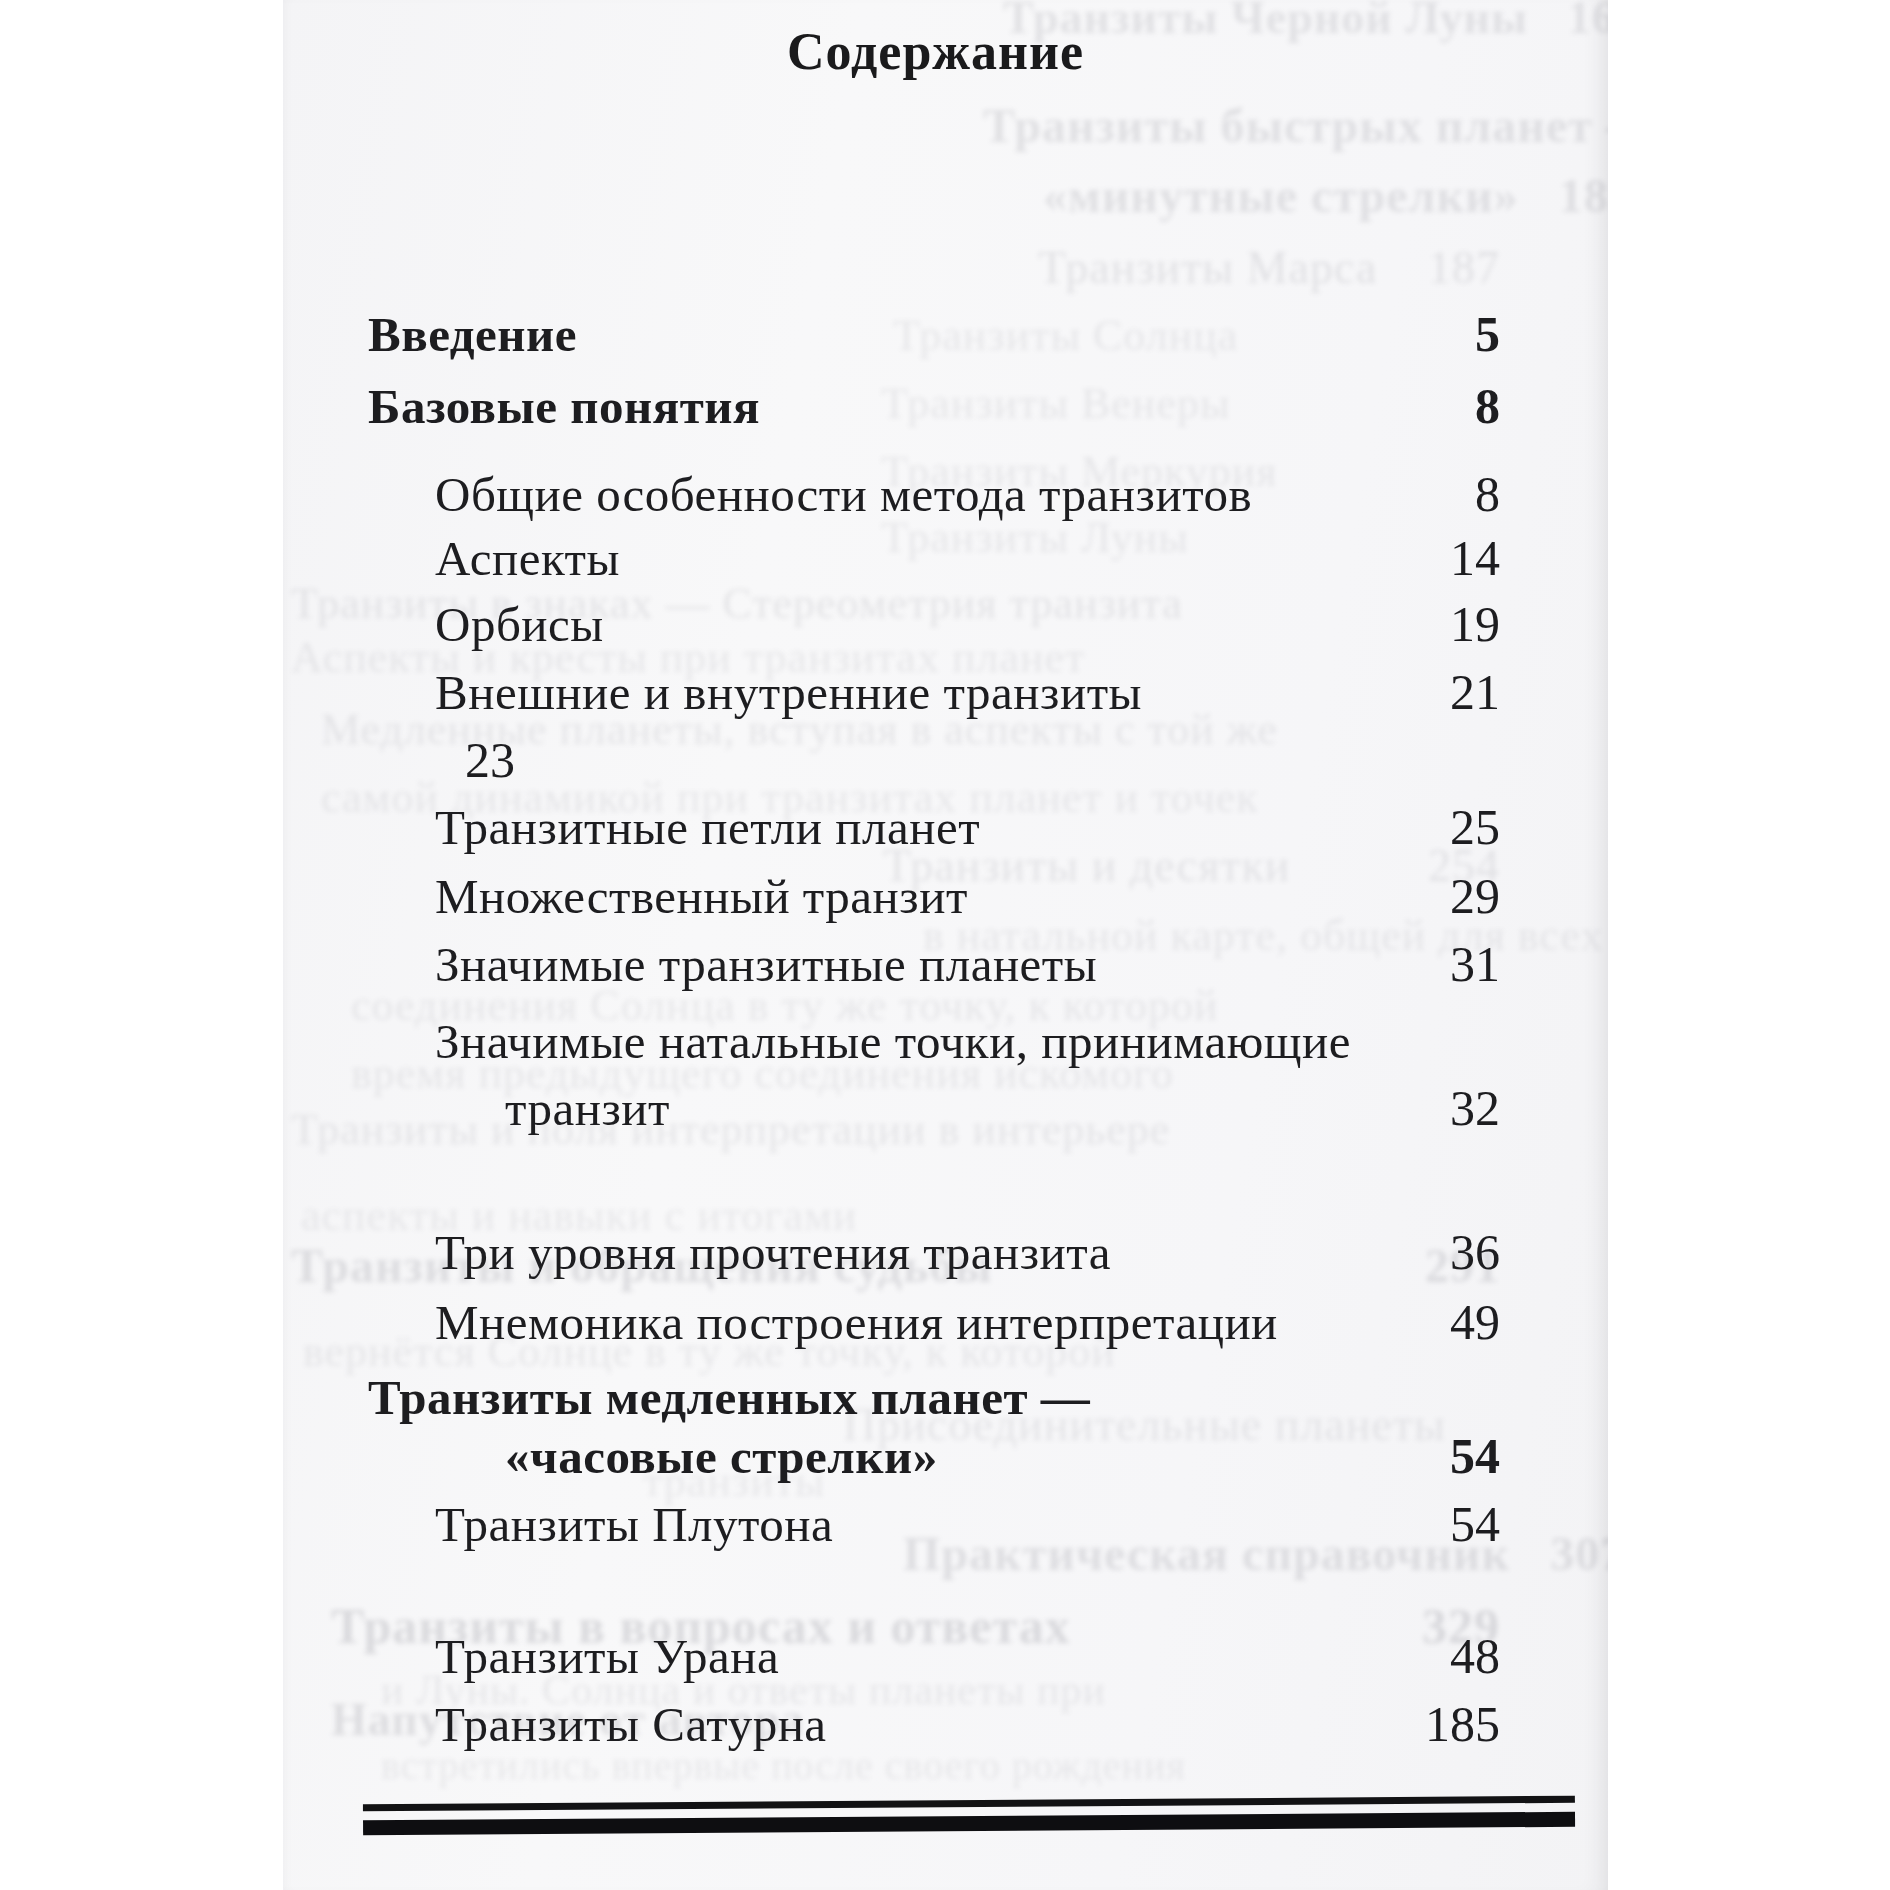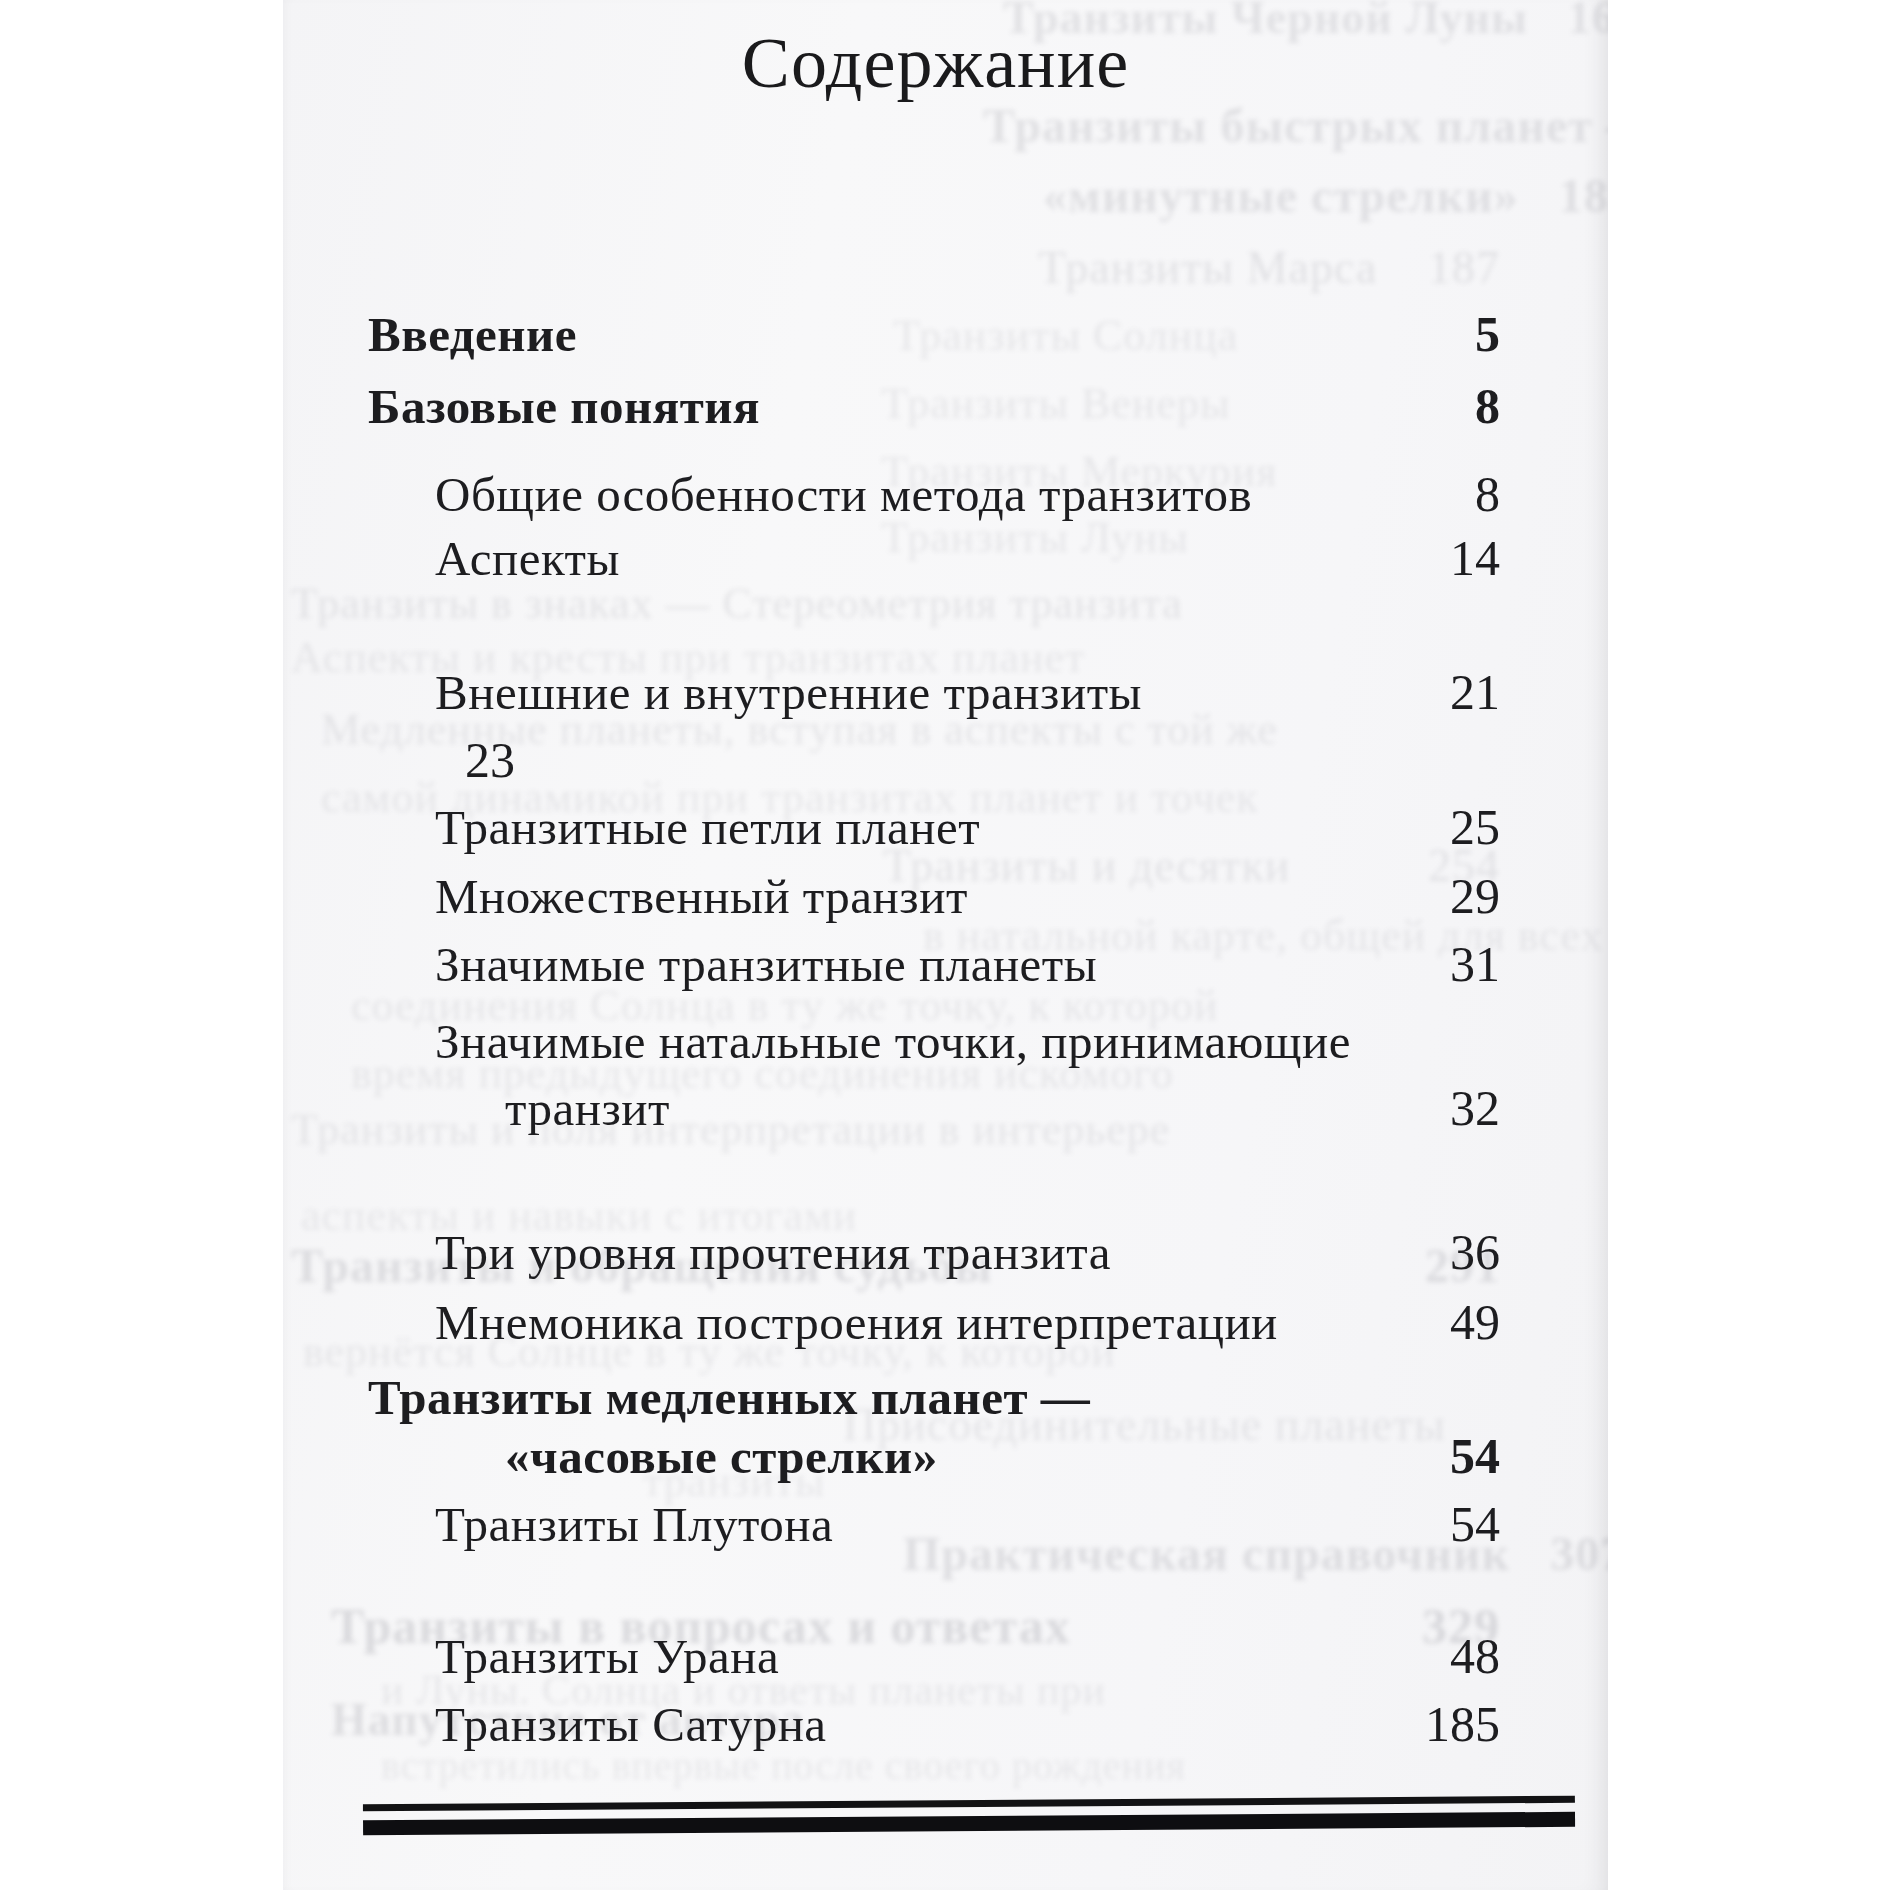--- a/index.html
+++ b/index.html
@@ -32,21 +32,21 @@
     filter: blur(2.4px);
     line-height: 60px; height: 60px;
     white-space: nowrap;
     letter-spacing: 1px;
   }
   .ghost .gnum { margin-left: 40px; }
   
   .toc-title {
     position: absolute; top: 22px; left: 0; right: 20px;
     text-align: center;
-    font-size: 72px; font-weight: normal;
+    font-size: 52px; font-weight: bold;
     color: #1a1a1c;
     letter-spacing: 1px;
   }
   .row {
     position: absolute;
     right: 108px;
     height: 68px; line-height: 68px;
     display: flex; justify-content: space-between; align-items: baseline;
     font-size: 49px;
     color: #1d1d20;
@@ -175,20 +175,24 @@
         <span class="num">8</span>
       </div>
     <div class="row lvl1" style="top:460px">
         <span class="lbl">Общие особенности метода транзитов</span>
         <span class="num">8</span>
       </div>
     <div class="row lvl1" style="top:524px">
         <span class="lbl">Аспекты</span>
         <span class="num">14</span>
       </div>
+    <div class="row lvl1" style="top:590px">
+        <span class="lbl">Орбисы</span>
+        <span class="num">19</span>
+      </div>
     <div class="row lvl1" style="top:658px">
         <span class="lbl">Внешние и внутренние транзиты</span>
         <span class="num">21</span>
       </div>
     <div class="row lvl1" style="top:726px">
         <span class="num">23</span>
       </div>
     <div class="row lvl1" style="top:793px">
         <span class="lbl">Транзитные петли планет</span>
         <span class="num">25</span>

